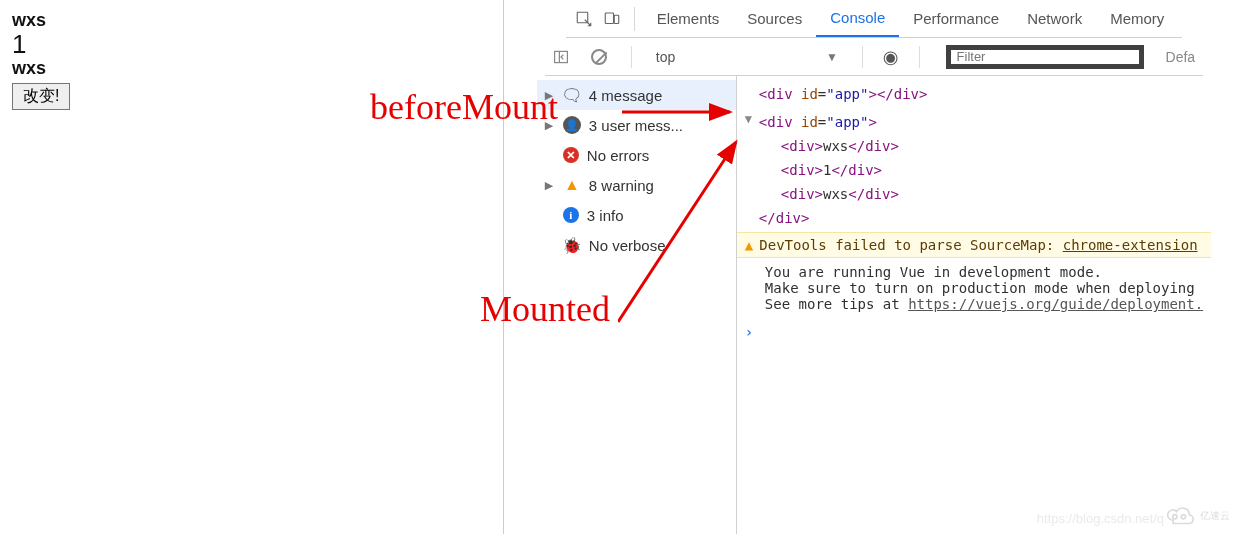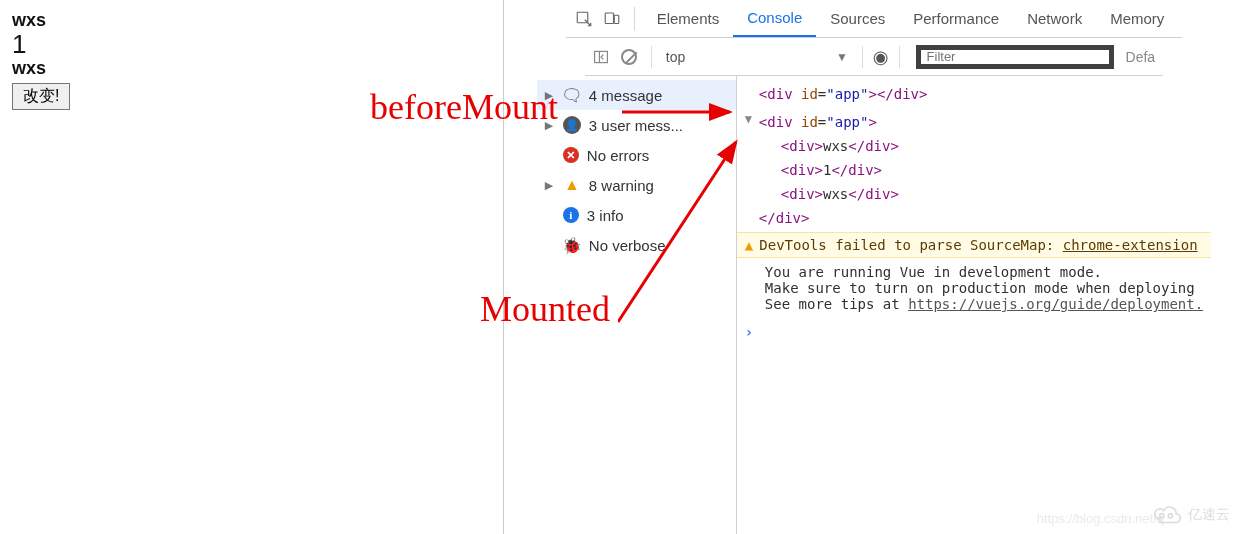--- a/index.html
+++ b/index.html
@@ -18,21 +18,21 @@
   .arrow { position:absolute; pointer-events:none; }
   
   .devtools { flex:1; height:100%; display:flex; flex-direction:column; border-left:1px solid #ccc; background:#fff;align-items:center;}
   .tabbar { height:38px; border-bottom:1px solid #d0d0d0; display:flex; align-items:center; padding:0 4px; gap:0; font-size:15px; color:#555;}
   .tabbar .icon-btn { width:28px; height:28px; display:flex; align-items:center; justify-content:center; color:#666;}
   .tabbar .icon-btn svg { width:18px; height:18px; stroke:#666; fill:none; stroke-width:1.5;}
   .tabbar .divider { width:1px; height:24px; background:#d8d8d8; margin:0 8px;}
   .tabbar .tab { padding:0 14px; height:100%; display:flex; align-items:center; cursor:pointer; color:#555;}
   .tabbar .tab.active { color:#1a73e8; border-bottom:2px solid #1a73e8;}
   
-  .subbar { height:38px; border-bottom:1px solid #d0d0d0; display:flex; align-items:center; padding:0 4px; font-size:14px; color:#666; gap:4px;}
+  .subbar { height:38px; border-bottom:1px solid #d0d0d0; display:flex; align-items:center; padding:0 4px; font-size:14px; color:#666; gap:14px;}
   .subbar .icon-sq { width:24px; height:24px; display:flex; align-items:center;justify-content:center;}
   .subbar .icon-sq svg{width:16px;height:16px;stroke:#888;fill:none;stroke-width:1.5;}
   .subbar .no-sign{width:16px;height:16px;border:2px solid #888;border-radius:50%;position:relative;}
   .subbar .no-sign::after{content:"";position:absolute;width:2px;height:16px;background:#888;left:7px;top:-1px;transform:rotate(45deg);}
   .subbar .vline{width:1px;height:22px;background:#ddd;margin:0 6px;}
   .subbar .context-sel{flex:0 0 190px; display:flex;align-items:center;justify-content:space-between;color:#555;padding:0 4px;}
   .subbar .eye{font-size:18px;color:#555;}
   .subbar input.filter{flex:1; height:24px; border:5px solid #404040;padding:0 6px;font-size:13px;color:#555;margin-left:6px;}
   .subbar .def{color:#888;margin-left:8px;margin-right:4px;}
   
@@ -57,21 +57,21 @@
   .attr-v{color:#1a1aa6;}
   .txt{color:#303030;}
   .indent1{padding-left:22px;}
   .warnline{background:#fffbe5;border-top:1px solid #f5e6a0;border-bottom:1px solid #f5e6a0;padding:4px 8px;color:#5c3c00;display:flex;align-items:flex-start;gap:6px;}
   .warnline .wic{color:#f29900;font-size:14px;}
   .warnline a{color:#5c3c00;text-decoration:underline;}
   .infoline{padding:6px 8px 6px 28px;color:#303030;white-space:pre;}
   .infoline a{color:#555;text-decoration:underline;}
   .prompt{padding:6px 8px;color:#367cf1;font-weight:bold;}
   
-  .wm{position:absolute;right:14px;bottom:6px;color:#dcdcdc;font-size:14px;font-family:Arial;}
+  .wm{position:absolute;right:14px;bottom:6px;color:#dcdcdc;font-size:10px;font-family:Arial;}
   .wm .logo{display:inline-block;vertical-align:middle;margin-left:6px;}
   .wm .logo svg{width:34px;height:22px;stroke:#dcdcdc;fill:none;stroke-width:2;}
   .blogwm{position:absolute;right:80px;bottom:8px;color:#eaeaea;font-size:13px;}
   .tri-dd{font-size:12px;color:#777;}
 </style>
 </head>
 <body>
 
 <div class="page">
   <div class="line1">wxs</div>
@@ -109,22 +109,22 @@
         </svg>
     </div>
     <div class="icon-btn">
       <svg viewBox="0 0 24 24">
           <rect x="3" y="4" width="11" height="14" rx="1"></rect>
           <rect x="15" y="7" width="6" height="11" rx="1"></rect>
         </svg>
     </div>
     <div class="divider"></div>
     <div class="tab">Elements</div>
+    <div class="tab">Sources</div>
     <div class="tab active">Console</div>
-    <div class="tab">Sources</div>
     <div class="tab">Performance</div>
     <div class="tab">Network</div>
     <div class="tab">Memory</div>
   </div>
 
   <div class="subbar">
     <div class="icon-sq">
       <svg viewBox="0 0 20 20">
           <rect x="2" y="3" width="16" height="14"></rect>
           <line x1="8" y1="3" x2="8" y2="17"></line>

